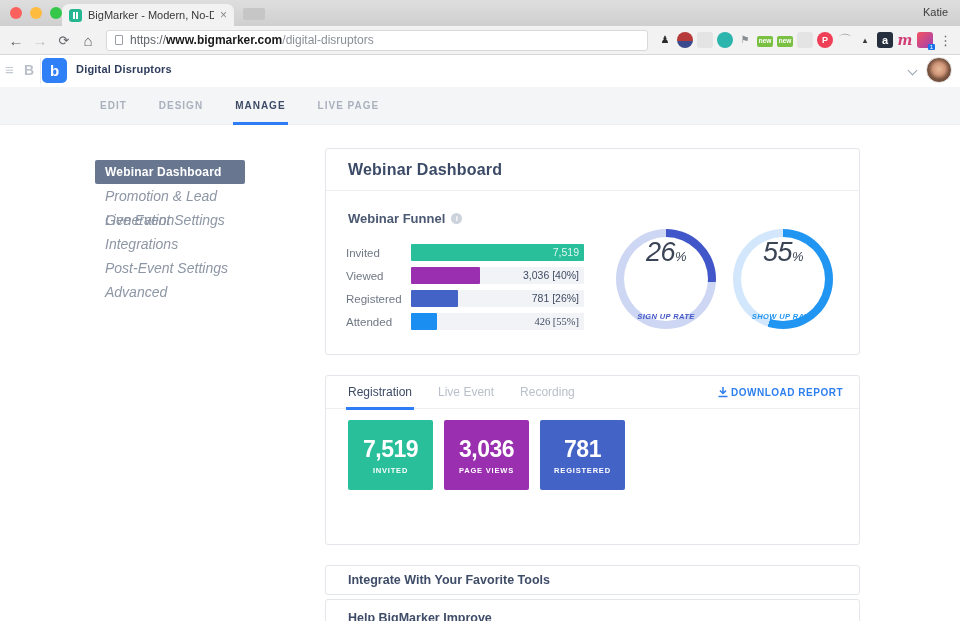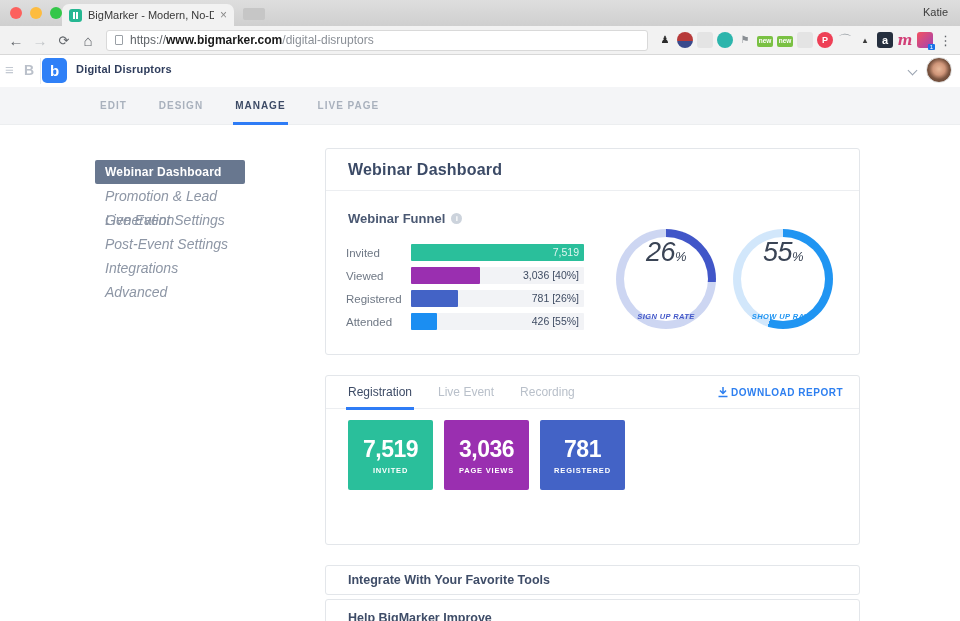--- a/index.html
+++ b/index.html
@@ -182,22 +182,22 @@
     <span class="wtab">EDIT</span>
     <span class="wtab">DESIGN</span>
     <span class="wtab active">MANAGE</span>
     <span class="wtab">LIVE PAGE</span>
   </div>
 
   <div class="sidebar">
     <div class="side-sel">Webinar Dashboard</div>
     <div class="side-item">Promotion &amp; Lead Generation</div>
     <div class="side-item">Live Event Settings</div>
+    <div class="side-item">Integrations</div>
     <div class="side-item">Post-Event Settings</div>
-    <div class="side-item">Integrations</div>
     <div class="side-item">Advanced</div>
   </div>
 
   <div class="card card1">
     <div class="card-head">Webinar Dashboard</div>
     <div class="funnel-heading">
       <span>Webinar Funnel</span>
       <span class="info-icon">i</span>
     </div>
     <div class="funnel">
@@ -219,21 +219,21 @@
         <span class="flabel">Registered</span>
         <div class="ftrack">
           <div class="ffill" style="width: 27%; background: rgb(67, 99, 198);"></div>
           <span class="fvalue" style="color: rgb(63, 76, 99);">781 [26%]</span>
         </div>
       </div>
       <div class="frow">
         <span class="flabel">Attended</span>
         <div class="ftrack">
           <div class="ffill" style="width: 15%; background: rgb(27, 142, 242);"></div>
-          <span class="fvalue" style="color: rgb(63, 76, 99);">426 [55%]</span>
+          <span class="fvalue" style="color: rgb(63, 76, 99); font-family: Liberation Serif, serif;">426 [55%]</span>
         </div>
       </div>
     </div>
     <div class="donuts">
       <div class="donut">
         <div class="ring" style="background: conic-gradient(rgb(65, 86, 200) 0deg, rgb(65, 86, 200) 26%, rgb(205, 214, 242) 26%, rgb(205, 214, 242) 100%);"></div>
         <div class="hole">
           <div class="dval"><span>26</span><span class="dunit">%</span></div>
           <div class="dlabel" style="color: rgb(65, 86, 200);">SIGN UP RATE</div>
         </div>

